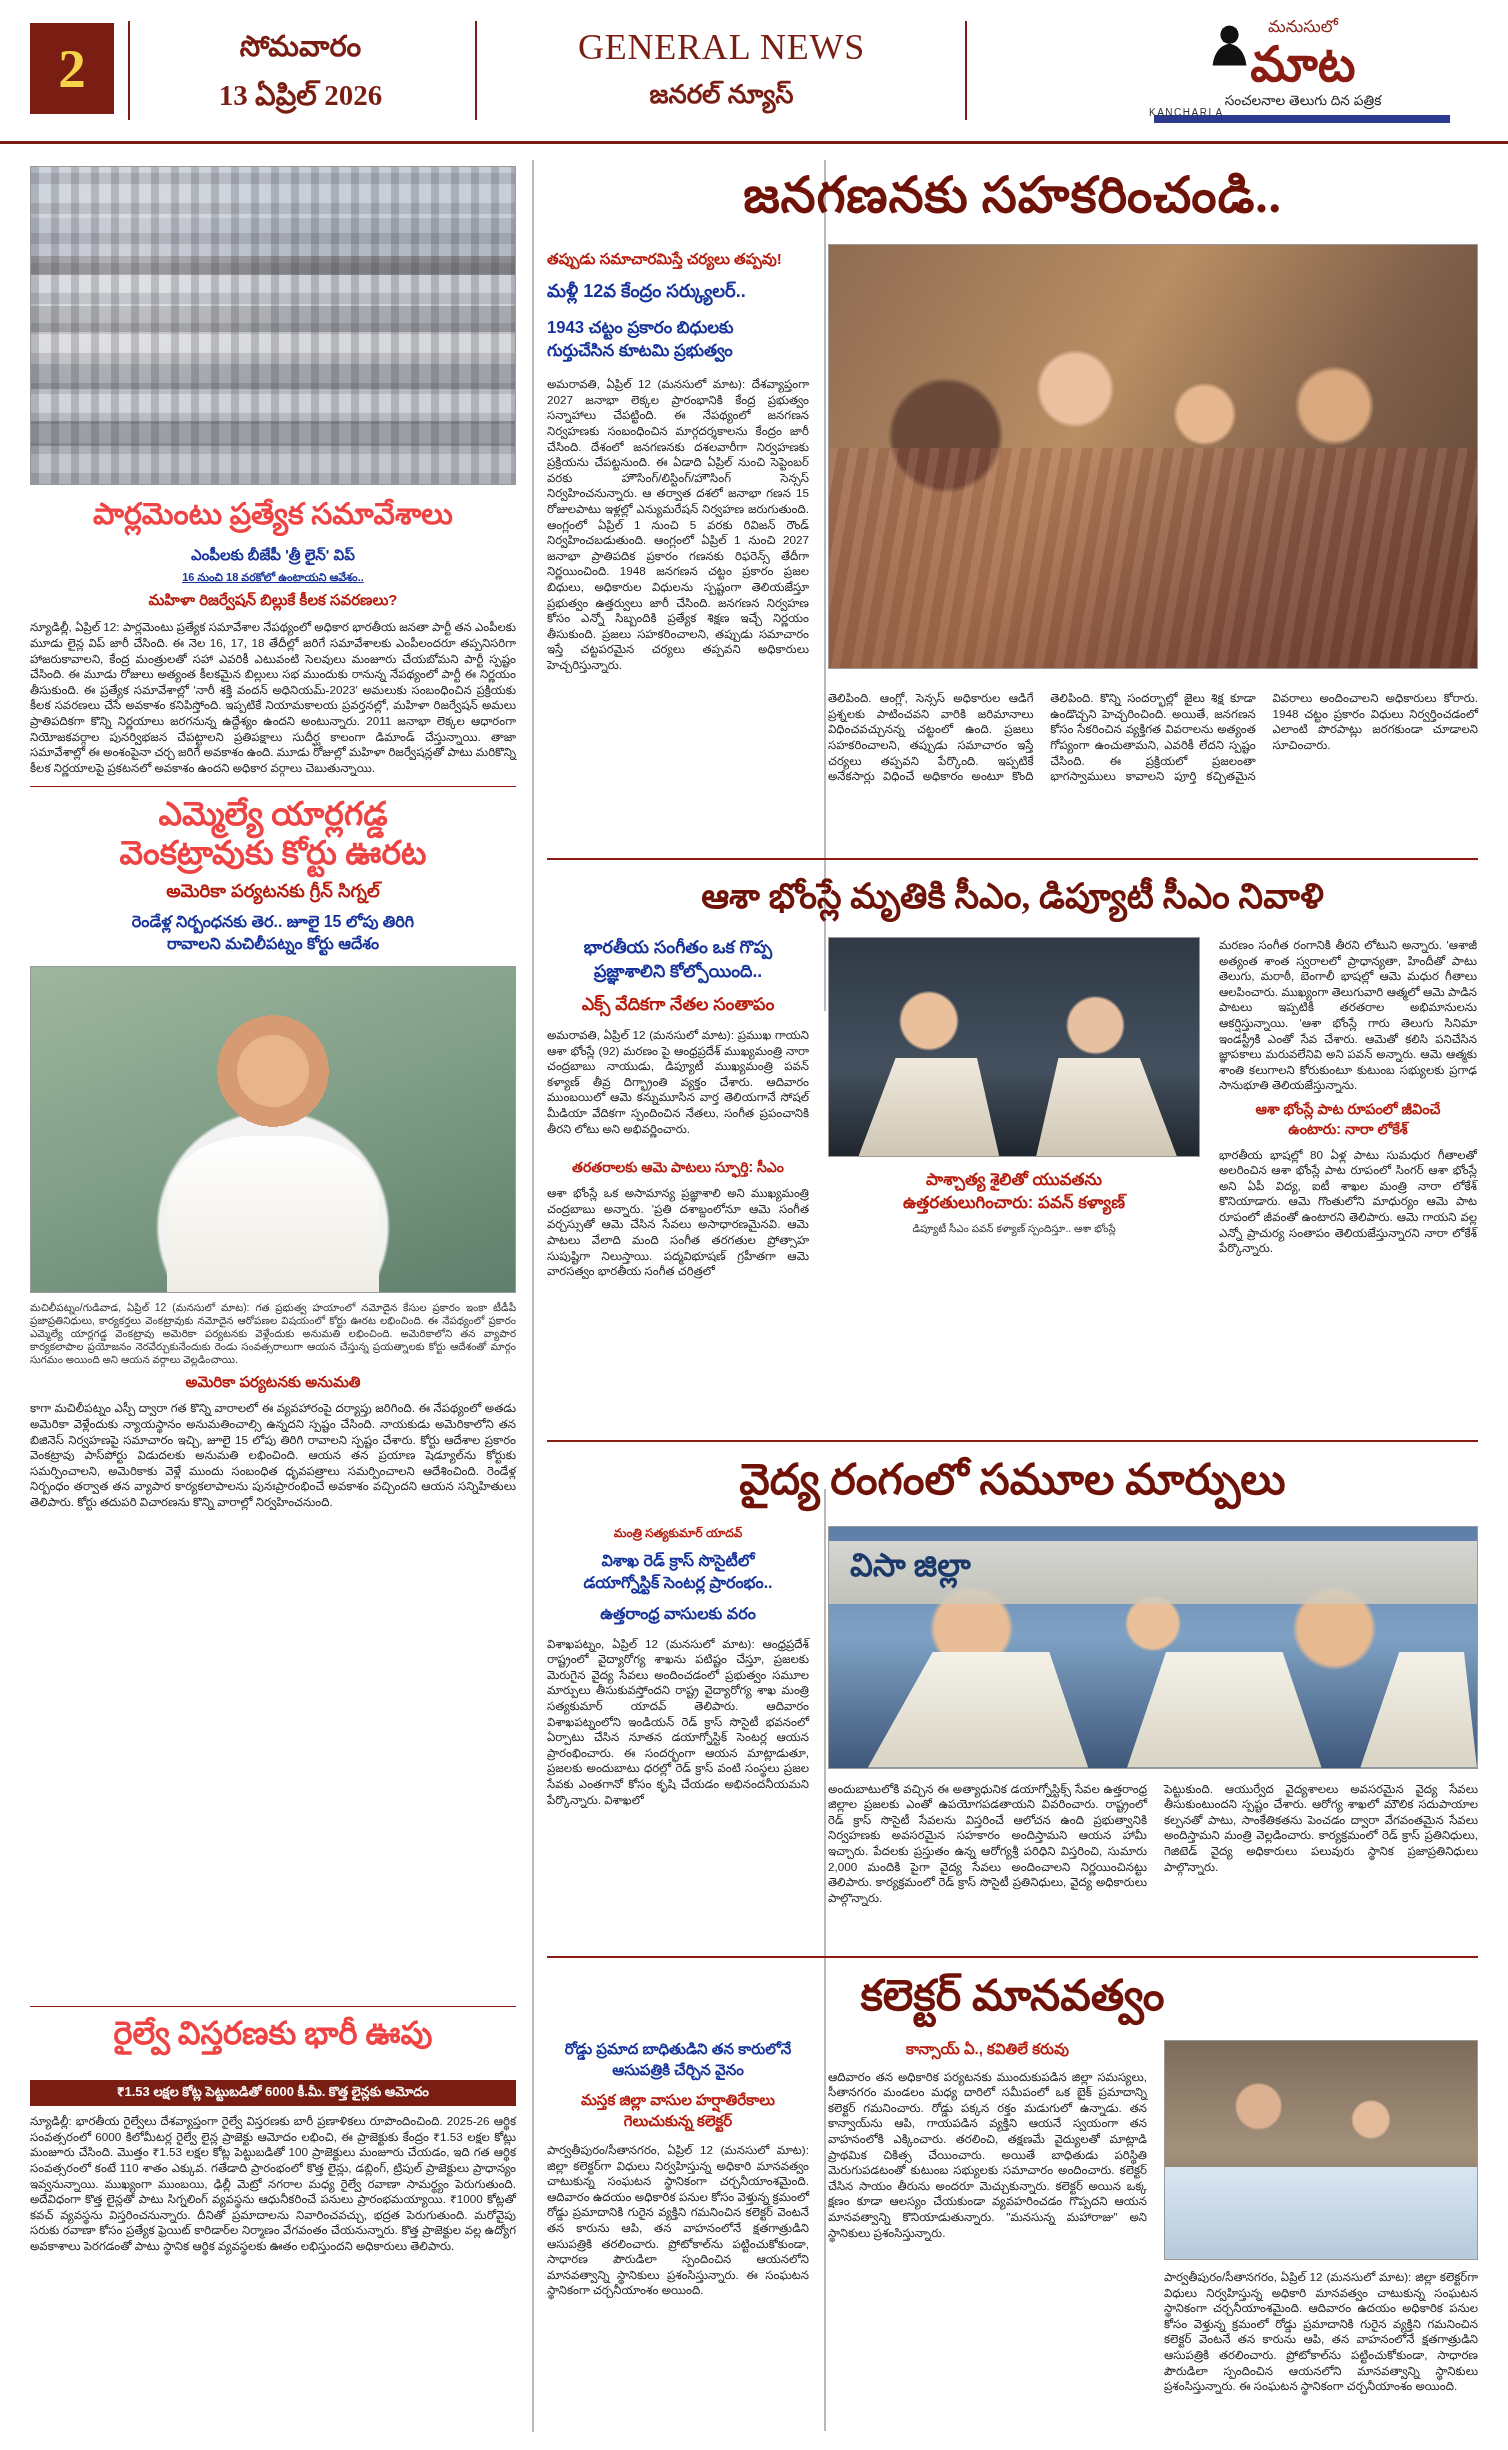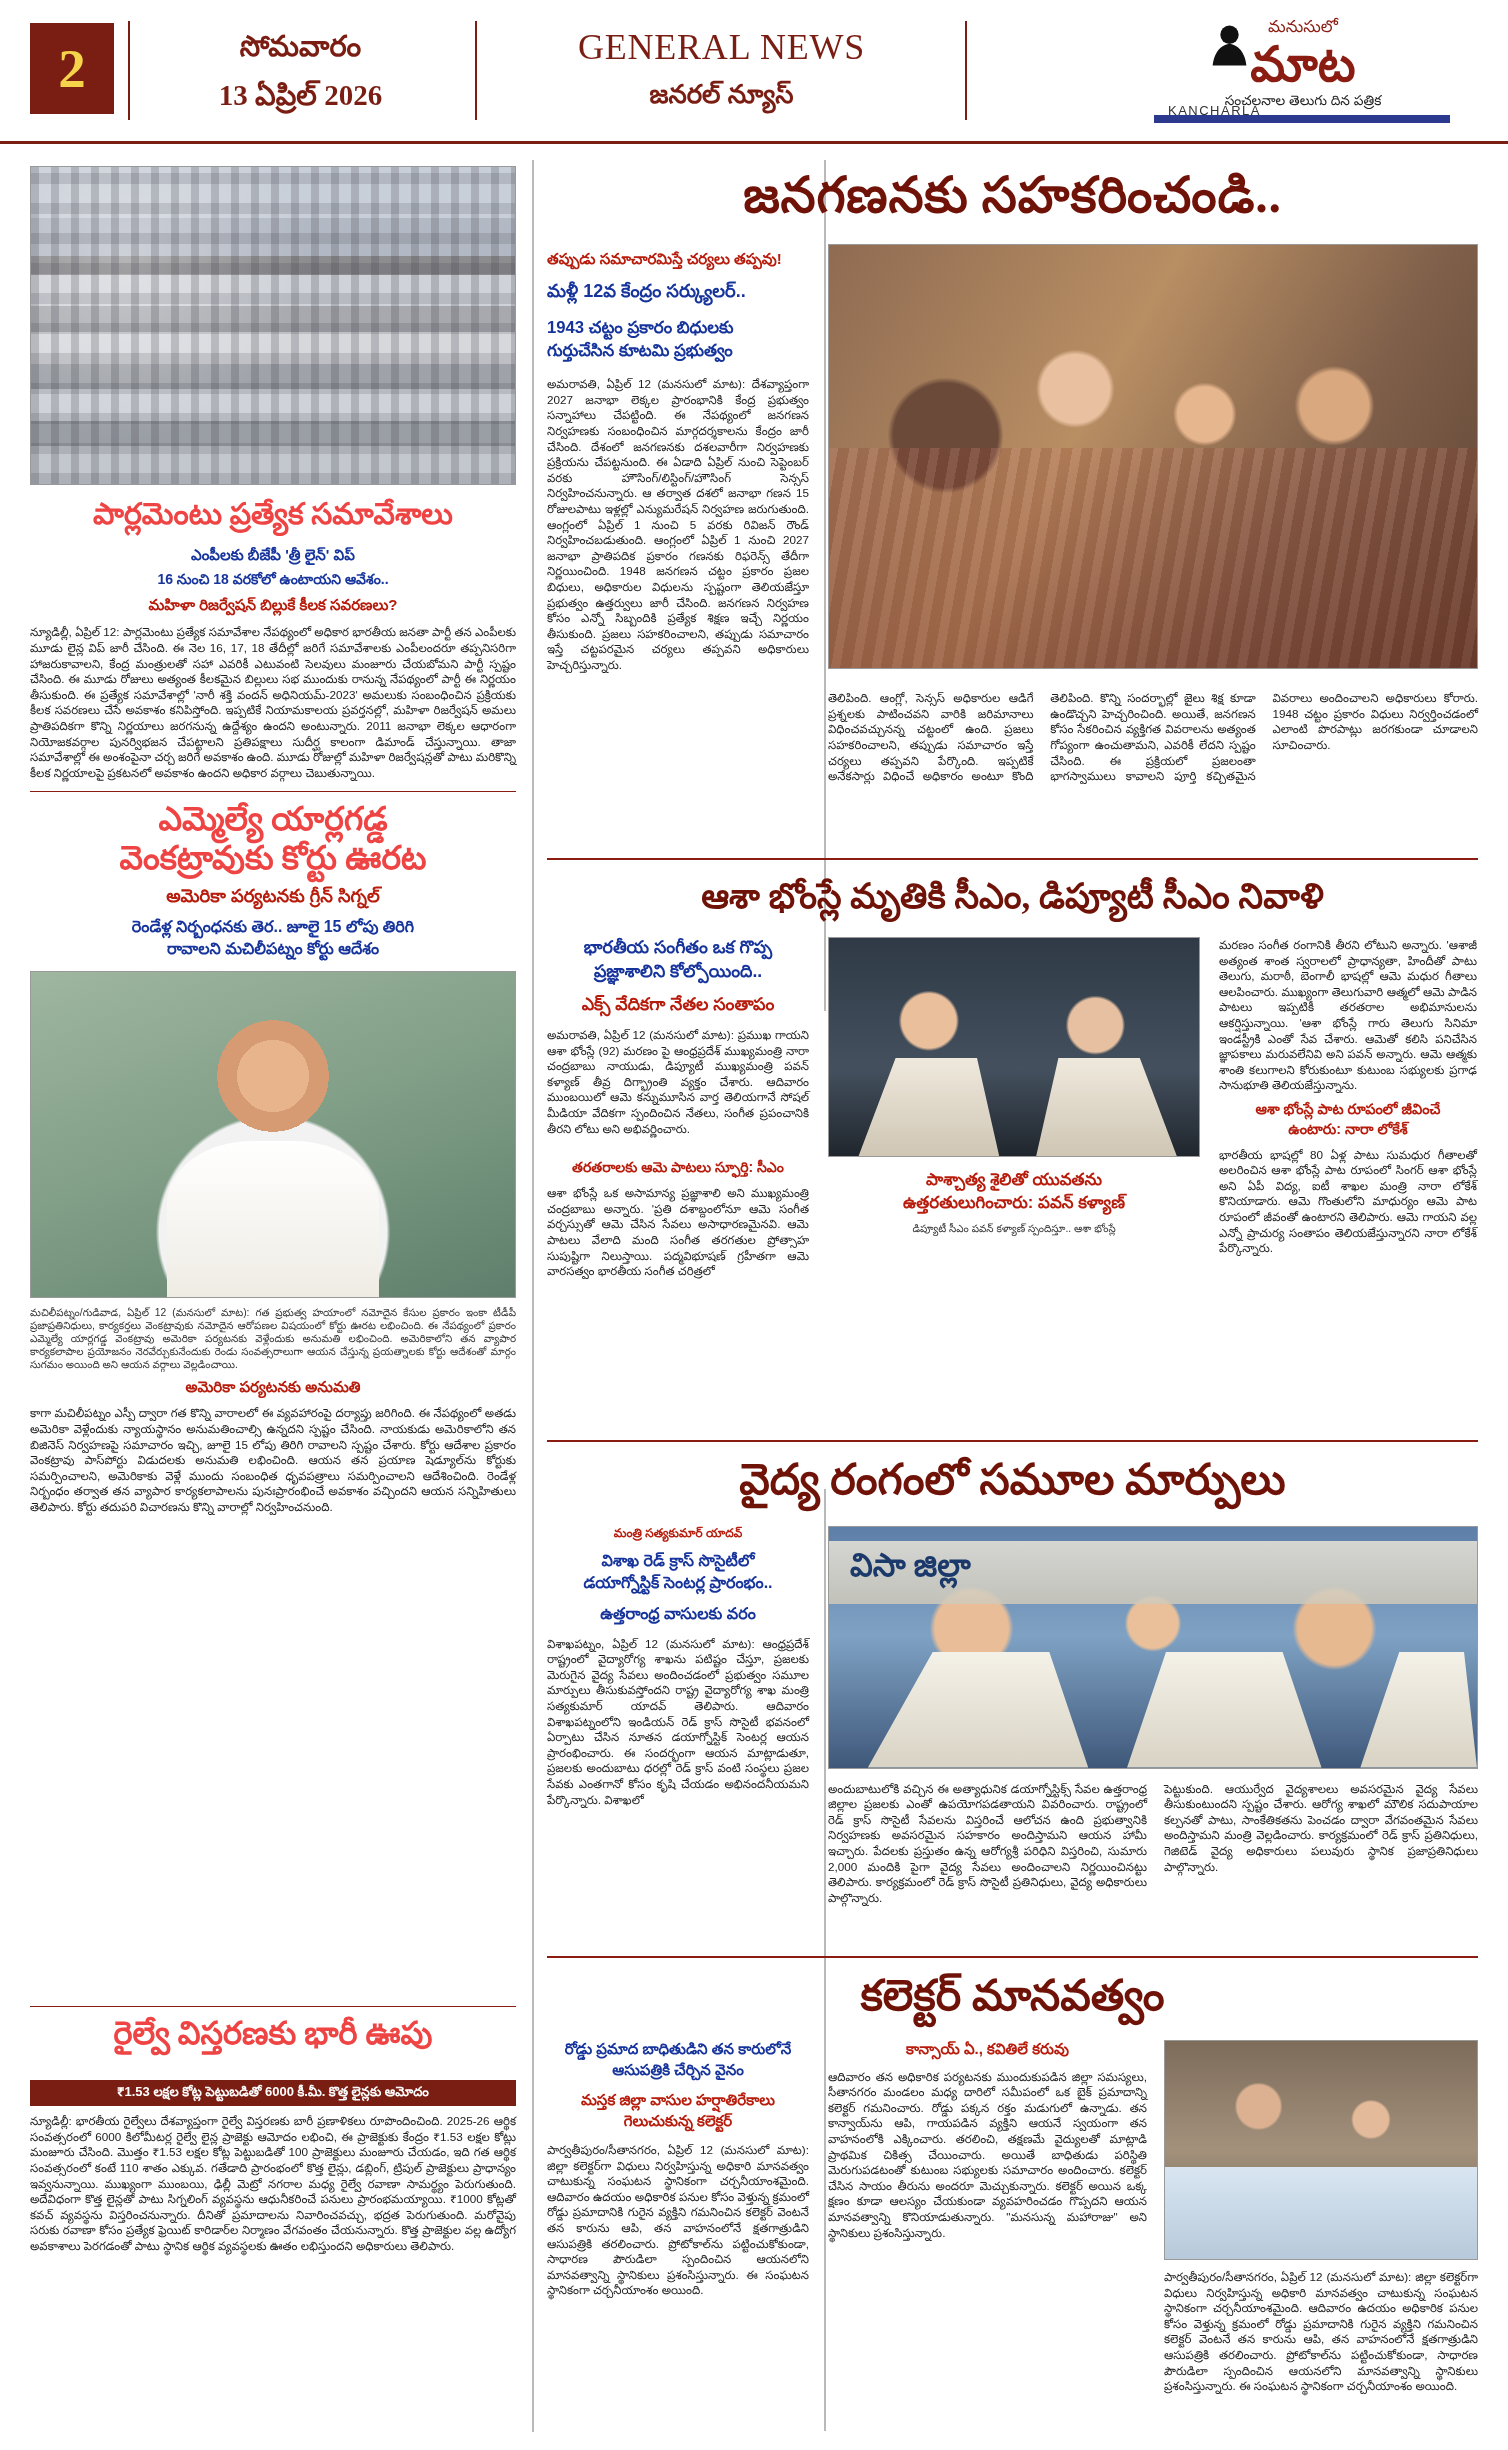--- a/index.html
+++ b/index.html
@@ -41,21 +41,21 @@
   .logo-box {
     position:absolute; right:38px; top:16.7px; width:334px; height:106px;
   }
   .logo-top { font-size:16.7px; color:#8a1c12; text-align:center; }
   .logo-main {
     font-size:49px; font-weight:bold; color:#8a1c12; text-align:center; line-height:49px;
     font-family:"Liberation Serif", serif;
   }
   .logo-sub { font-size:13.7px; color:#222; text-align:center; margin-top:4.6px;}
   .logo-badge {
-    position:absolute; left:32px; bottom:4.6px; font-size:13px; color:#333; letter-spacing:1.5px;
+    position:absolute; left:13px; bottom:4.6px; font-size:10px; color:#333; letter-spacing:1.5px;
   }
   .logo-face {
     position:absolute; left:72px; top:4.6px; width:43px; height:46px;
   }
   .logo-bar {
     position:absolute; left:18px; bottom:0px; width:296px; height:7.6px; background:#2b3a8f;
   }
 
   
   .col { position:absolute; }
@@ -202,21 +202,21 @@
 <div class="vdiv" style="left:824px; top:1489px; height:942px;"></div>
 
 <div class="col" style="left:30px; top:166px; width:486px;">
 
   <div class="photo ph-parliament" style="width:486px;height:319px;border:0.8px solid #999;"></div>
 
   <div class="te-head" style="font-size:30px; text-align:center; margin-top:12px;">పార్లమెంటు ప్రత్యేక సమావేశాలు</div>
 
   <div class="kicker-box" style="margin-top:7.6px;">
     <div class="hl-blue" style="font-size:15px;">ఎంపీలకు బీజేపీ 'త్రీ లైన్' విప్</div>
-    <div class="hl-blue" style="font-size:14px;">16 నుంచి 18 వరకోలో ఉంటాయని ఆవేశం..</div>
+    <div class="hl-blue" style="font-size:11px;text-decoration:underline;">16 నుంచి 18 వరకోలో ఉంటాయని ఆవేశం..</div>
     <div class="hl-red" style="font-size:15px;">మహిళా రిజర్వేషన్ బిల్లుకే కీలక సవరణలు?</div>
   </div>
 
   <div class="body-te" style="margin-top:7.6px;">న్యూడిల్లీ, ఏప్రిల్ 12: పార్లమెంటు ప్రత్యేక సమావేశాల నేపథ్యంలో అధికార భారతీయ జనతా పార్టీ తన ఎంపీలకు మూడు లైన్ల విప్ జారీ చేసింది. ఈ నెల 16, 17, 18 తేదీల్లో జరిగే సమావేశాలకు ఎంపీలందరూ తప్పనిసరిగా హాజరుకావాలని, కేంద్ర మంత్రులతో సహా ఎవరికీ ఎటువంటి సెలవులు మంజూరు చేయబోమని పార్టీ స్పష్టం చేసింది. ఈ మూడు రోజులు అత్యంత కీలకమైన బిల్లులు సభ ముందుకు రానున్న నేపథ్యంలో పార్టీ ఈ నిర్ణయం తీసుకుంది. ఈ ప్రత్యేక సమావేశాల్లో 'నారీ శక్తి వందన్ అధినియమ్-2023' అమలుకు సంబంధించిన ప్రక్రియకు కీలక సవరణలు చేసే అవకాశం కనిపిస్తోంది. ఇప్పటికే నియామకాలయ ప్రవర్తనల్లో, మహిళా రిజర్వేషన్ అమలు ప్రాతిపదికగా కొన్ని నిర్ణయాలు జరగనున్న ఉద్దేశ్యం ఉందని అంటున్నారు. 2011 జనాభా లెక్కల ఆధారంగా నియోజకవర్గాల పునర్విభజన చేపట్టాలని ప్రతిపక్షాలు సుదీర్ఘ కాలంగా డిమాండ్ చేస్తున్నాయి. తాజా సమావేశాల్లో ఈ అంశంపైనా చర్చ జరిగే అవకాశం ఉంది. మూడు రోజుల్లో మహిళా రిజర్వేషన్లతో పాటు మరికొన్ని కీలక నిర్ణయాలపై ప్రకటనలో అవకాశం ఉందని అధికార వర్గాలు చెబుతున్నాయి.</div>
 
   <div class="rule-red" style="margin-top:10.6px;"></div>
 
   <div class="te-head" style="font-size:33px; text-align:center; line-height:38px;">ఎమ్మెల్యే యార్లగడ్డ</div>
   <div class="te-head" style="font-size:33px; text-align:center; line-height:40px;">వెంకట్రావుకు కోర్టు ఊరట</div>
 

